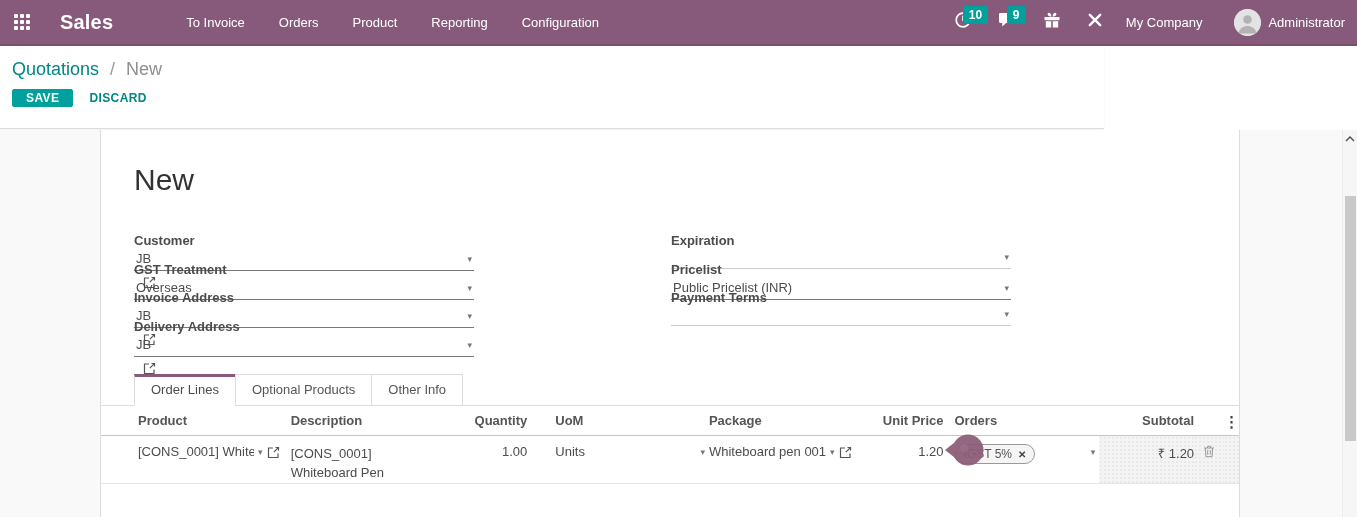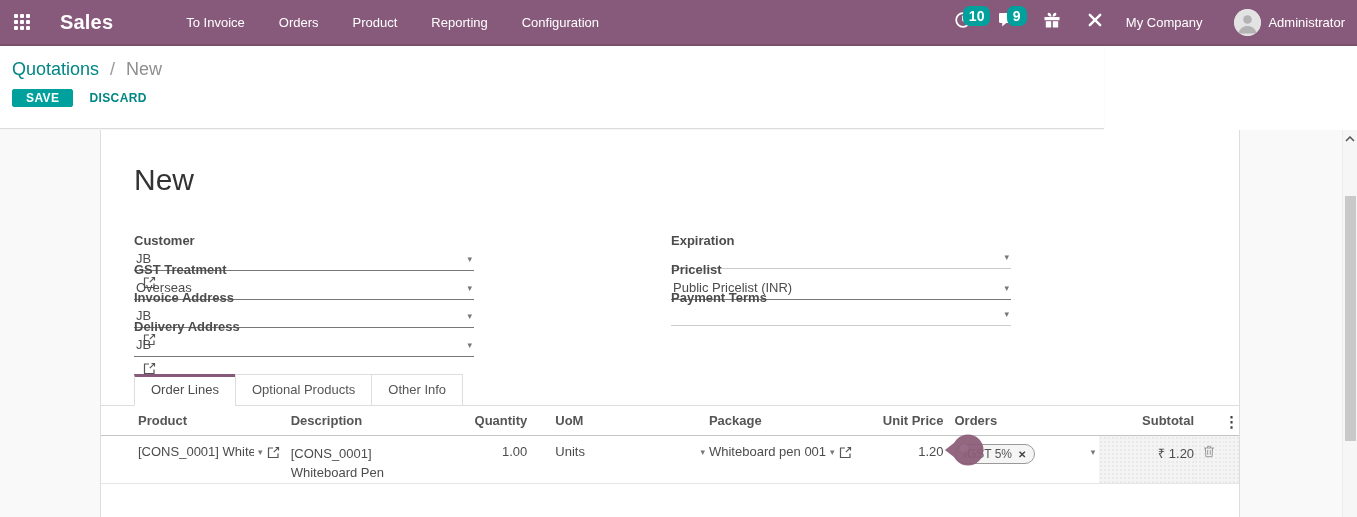--- a/index.html
+++ b/index.html
@@ -12,21 +12,21 @@
     border-bottom:2px solid #71496293; }
   .apps-btn { width:44px; height:46px; display:flex; align-items:center; justify-content:center; cursor:pointer; }
   .grid-icon { width:16px; height:16px; display:grid; grid-template-columns:repeat(3,1fr); gap:2px; }
   .grid-icon i { background:#fff; border-radius:1px; }
   .brand { font-size:20px; font-weight:700; margin:0 56px 0 16px; letter-spacing:.2px; }
   .nav-menu { display:flex; align-items:center; font-size:13px; }
   .nav-item { padding:0 17px; height:46px; display:flex; align-items:center; cursor:pointer; }
   .nav-right { margin-left:auto; display:flex; align-items:center; padding-right:12px; }
   .sys-icon { position:relative; padding:0 13px; height:46px; display:flex; align-items:center; cursor:pointer; }
   .badge { position:absolute; top:7px; left:22px; background:#00A09D; color:#fff;
-    font-size:14px; font-weight:700; line-height:1; padding:3px 6px; border-radius:7px; }
+    font-size:12px; font-weight:700; line-height:1; padding:3px 6px; border-radius:2px; }
   .user-zone { display:flex; align-items:center; margin-left:8px; font-size:13px; }
   .avatar { width:27px; height:27px; border-radius:50%; overflow:hidden; margin:0 7px 0 14px; background:#e3e3e3; }
   .company-name { padding:0 10px; font-size:13px; }
 
   
   .control-panel { position:absolute; top:46px; left:0; width:1104px; height:83px;
     background:#fff; border-bottom:1px solid #dcdcdc; box-shadow:0 1px 2px rgba(0,0,0,.06); }
   .breadcrumb { padding:13px 0 0 12px; font-size:18px; }
   .bc-link { color:#008784; cursor:pointer; }
   .bc-sep { color:#999; margin:0 6px; }

